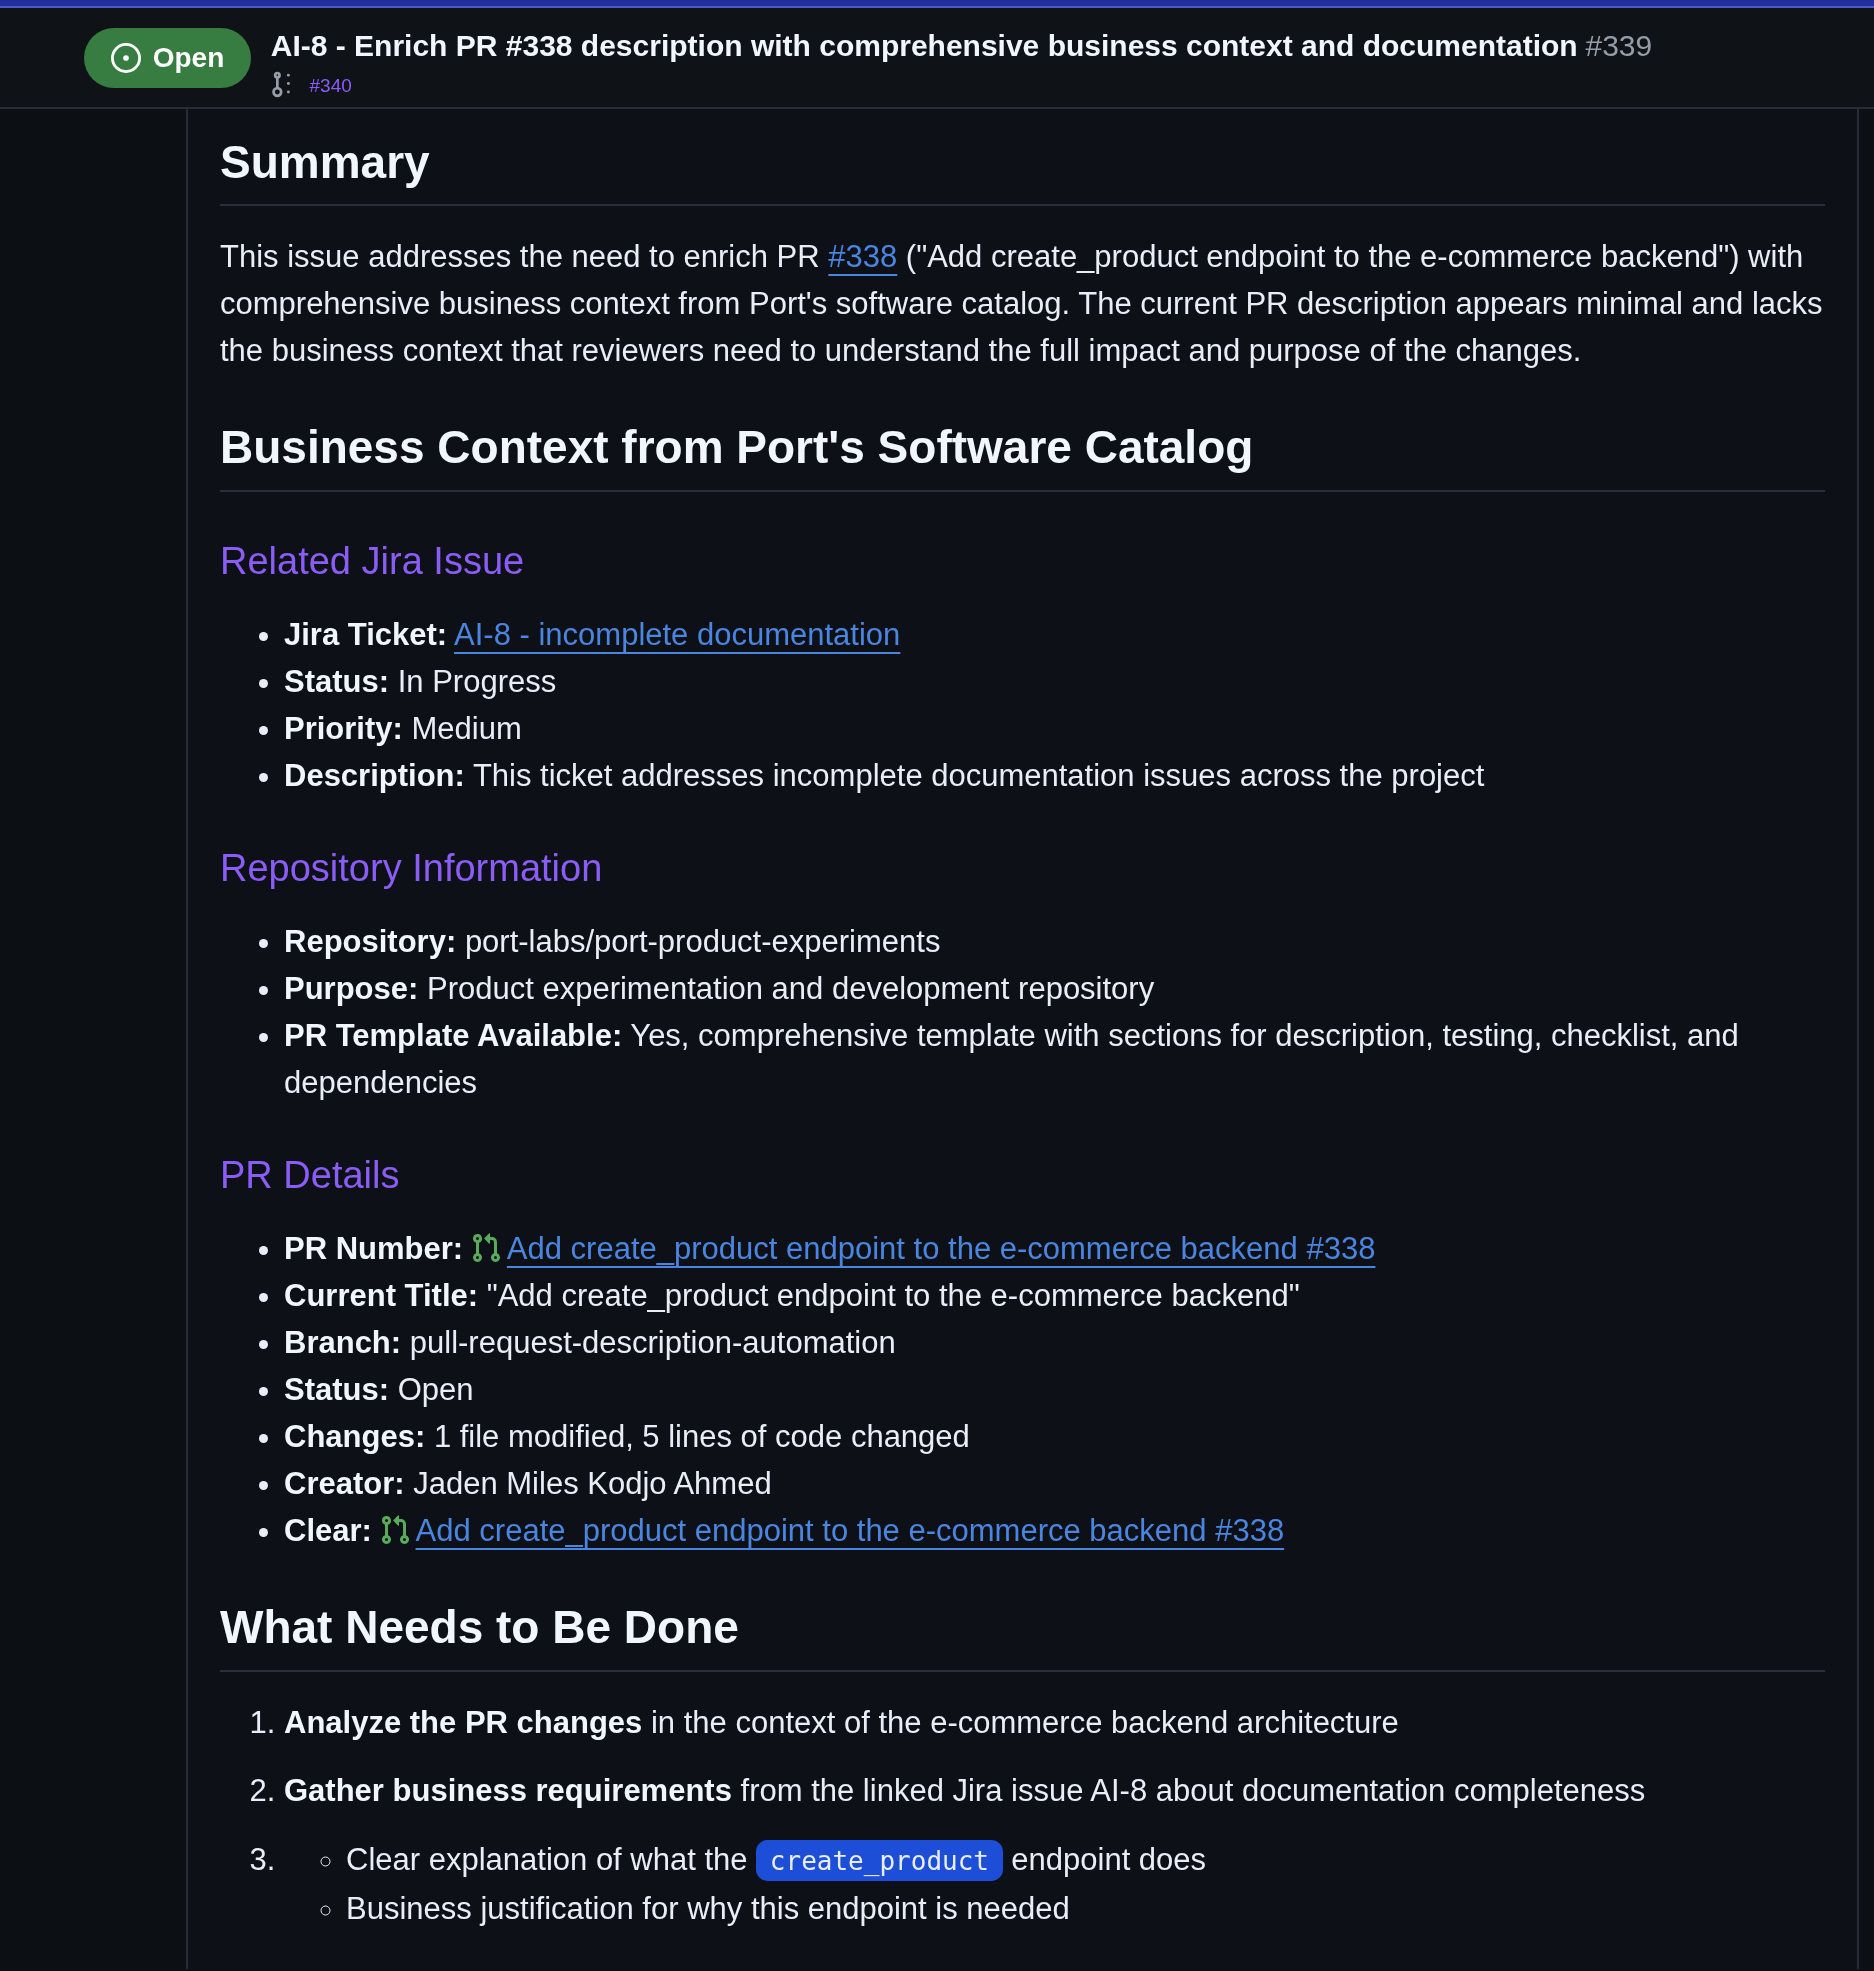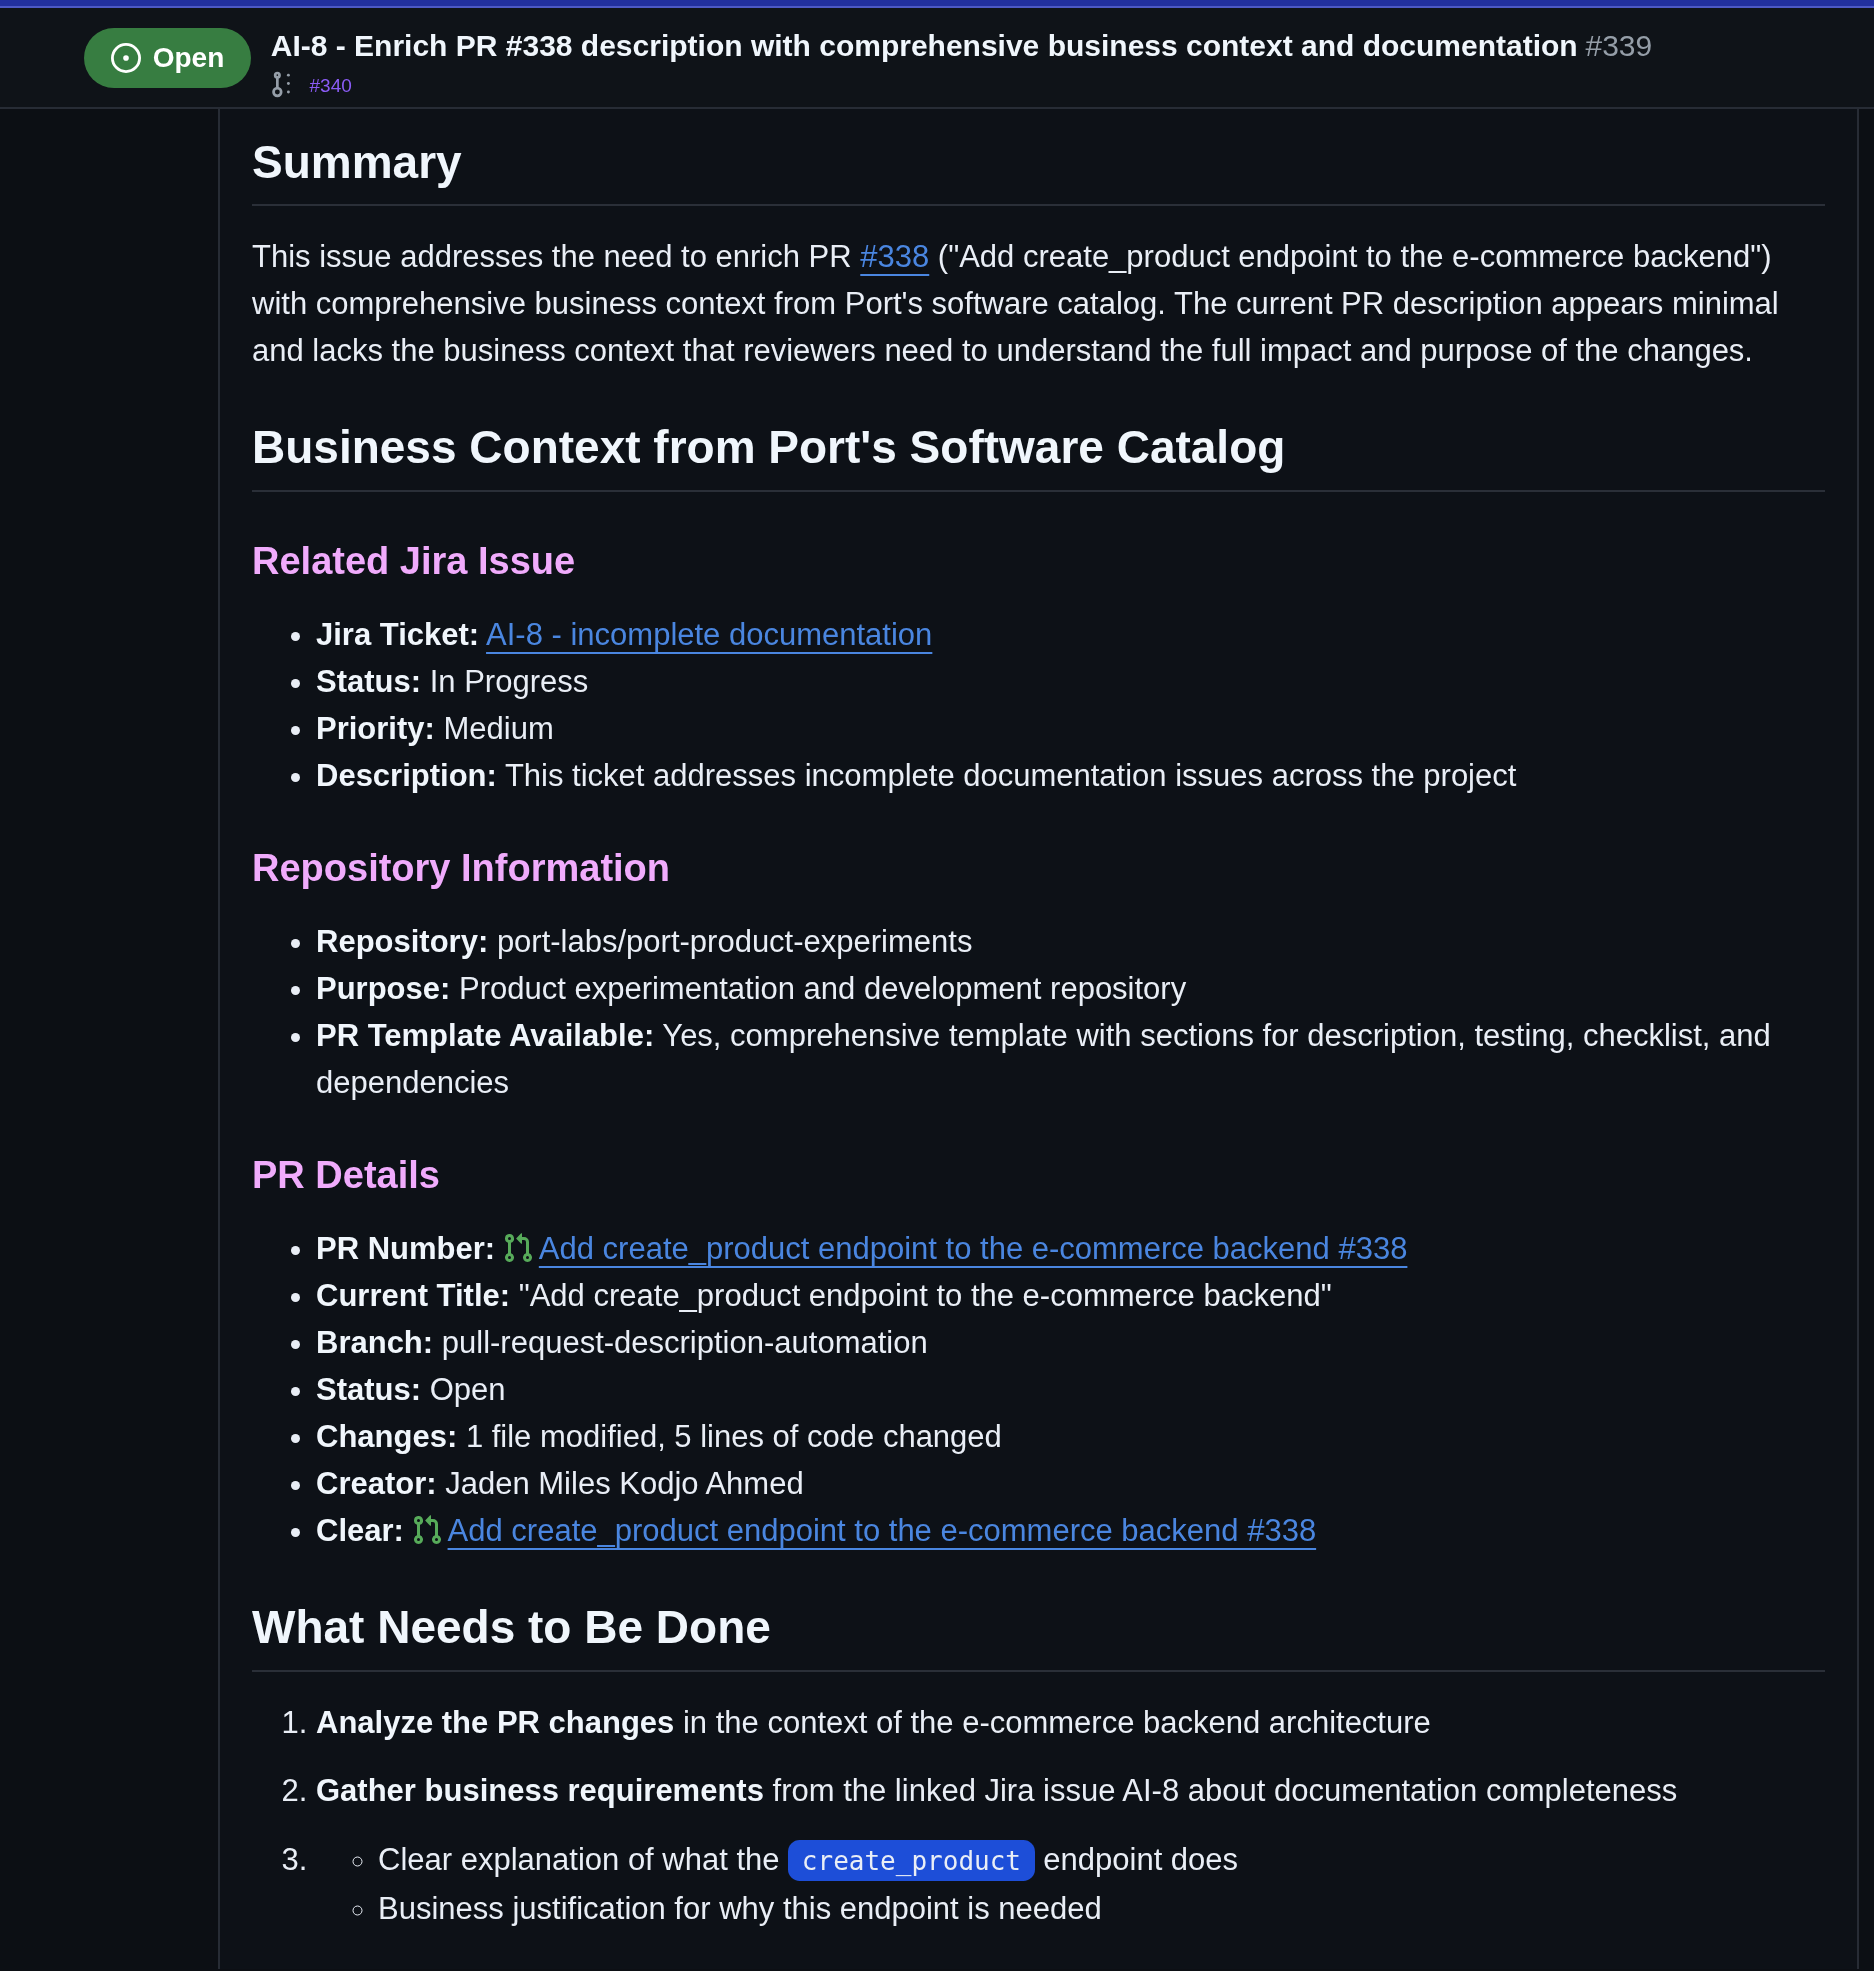--- a/index.html
+++ b/index.html
@@ -23,31 +23,31 @@
     background: #377d41; border-radius: 31px;
     color: #ffffff; font-size: 28px; font-weight: 700;
     flex: 0 0 auto;
   }
   .state-badge svg { width: 30px; height: 30px; fill: #ffffff; }
   .title-block { margin-left: 19.5px; min-width: 0; }
   .title-line { font-size: 30px; line-height: 39px; font-weight: 700; color: #f0f6fc; white-space: nowrap; }
   .issue-number { color: #959ea8; font-weight: 400; margin-left: 7.8px; }
   .sub-line { display: flex; align-items: center; gap: 9.8px; margin-top: 3.9px; color: #8b5cf6; font-size: 19px; line-height: 33px; }
   .sub-line svg { width: 29px; height: 29px; }
-  .main { display: flex; height: 1860px; margin-left: 32px; }
+  .main { display: flex; height: 1860px; }
   .gutter-left { width: 188px; border-right: 2px solid #272c35; background: #0c0f14; flex: 0 0 auto; }
   .panel { flex: 1 1 auto; background: #0d1117; border-right: 2px solid #272c35; overflow: hidden; }
   .gutter-right { width: 14.6px; background: #0c0f14; flex: 0 0 auto; }
   .markdown { padding: 27px 32px; font-size: 31px; line-height: 47px; color: #e9eef6; }
   .markdown h2 {
     font-size: 46px; line-height: 53px; font-weight: 700; color: #f0f6fc;
     margin: 47px 0 27px; padding-bottom: 15.6px; border-bottom: 2px solid #2a2f38;
   }
   .markdown h2:first-child { margin-top: 0; }
-  .markdown h3 { font-size: 38px; line-height: 45px; font-weight: 700; color: #f0abfc; margin: 47px 0 27px; }
+  .markdown h3 { font-size: 38px; line-height: 45px; font-weight: 400; color: #8b5cf6; margin: 47px 0 27px; }
   .markdown p { margin: 0 0 27px; }
   .markdown ul, .markdown ol { margin: 0 0 27px; padding-left: 64px; }
   .markdown li + li { margin-top: 0; }
   .markdown strong { font-weight: 700; color: #f0f6fc; }
   a.link { color: #4a86e0; text-decoration: underline; text-underline-offset: 6.8px; text-decoration-thickness: 2px; cursor: pointer; }
   .pr-icon { width: 32px; height: 32px; vertical-align: -4.9px; fill: #57ab5a; margin: 0 4.9px 0 6.8px; }
   ol.todo-list > li > .li-line { margin: 0 0 21.5px; }
   ul.circle-list { list-style: circle; margin: 0; padding-left: 62px; }
   ul.circle-list > li + li { margin-top: 0; }
   code.inline-code {

